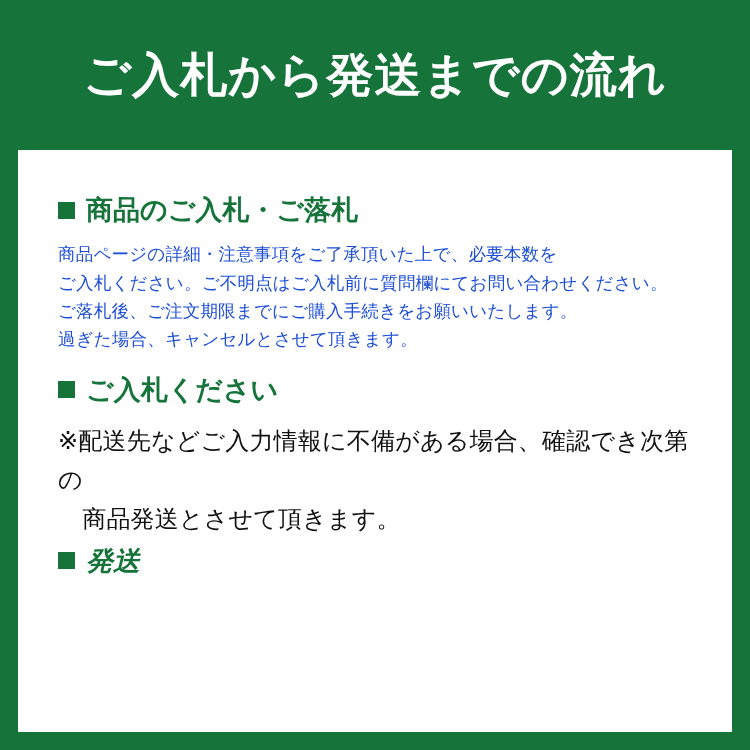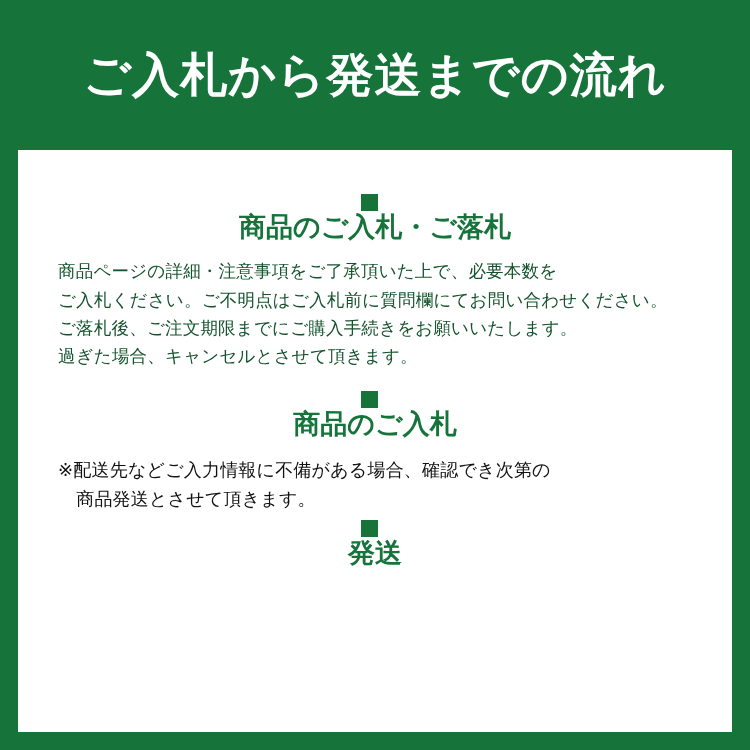--- a/index.html
+++ b/index.html
@@ -50,47 +50,46 @@
     margin-bottom: 6px;
   }
   .section-heading {
     display: flex;
     align-items: center;
     color: #16743b;
     font-size: 27px;
     font-weight: bold;
     margin: 0 0 14px 0;
     line-height: 1.2;
-    flex-direction: column;
   }
   .bullet-square {
     display: inline-block;
     width: 17px;
     height: 17px;
     background: #16743b;
     margin-right: 11px;
     flex: none;
   }
   .body-text {
-    color: #14532d;
+    color: #1d4ed8;
     font-size: 17.5px;
     line-height: 1.62;
     margin: 0;
     white-space: pre-line;
     letter-spacing: 0.2px;
   }
   .note-text {
     color: #111111;
-    font-size: 18px;
+    font-size: 24px;
     line-height: 1.62;
     margin: 16px 0 0 0;
     white-space: pre-line;
     letter-spacing: 0.2px;
   }
-  .gap-2 { margin-top: 0; }
+  .gap-2 { margin-top: 0; font-style: italic; }
   .gap-3 { margin-top: 20px; }
 </style>
 </head>
 <body>
 
 <div class="page">
 
   <div class="header">
     <div class="header-title">ご入札から発送までの流れ</div>
   </div>
@@ -104,21 +103,21 @@
       </div>
       <p class="body-text">商品ページの詳細・注意事項をご了承頂いた上で、必要本数を
 ご入札ください。ご不明点はご入札前に質問欄にてお問い合わせください。
 ご落札後、ご注文期限までにご購入手続きをお願いいたします。
 過ぎた場合、キャンセルとさせて頂きます。</p>
     </div>
 
     <div class="section gap-3">
       <div class="section-heading">
         <span class="bullet-square"></span>
-        <span>商品のご入札</span>
+        <span>ご入札ください</span>
       </div>
       <p class="note-text">※配送先などご入力情報に不備がある場合、確認でき次第の
 　商品発送とさせて頂きます。</p>
     </div>
 
     <div class="section gap-2">
       <div class="section-heading">
         <span class="bullet-square"></span>
         <span>発送</span>
       </div>

